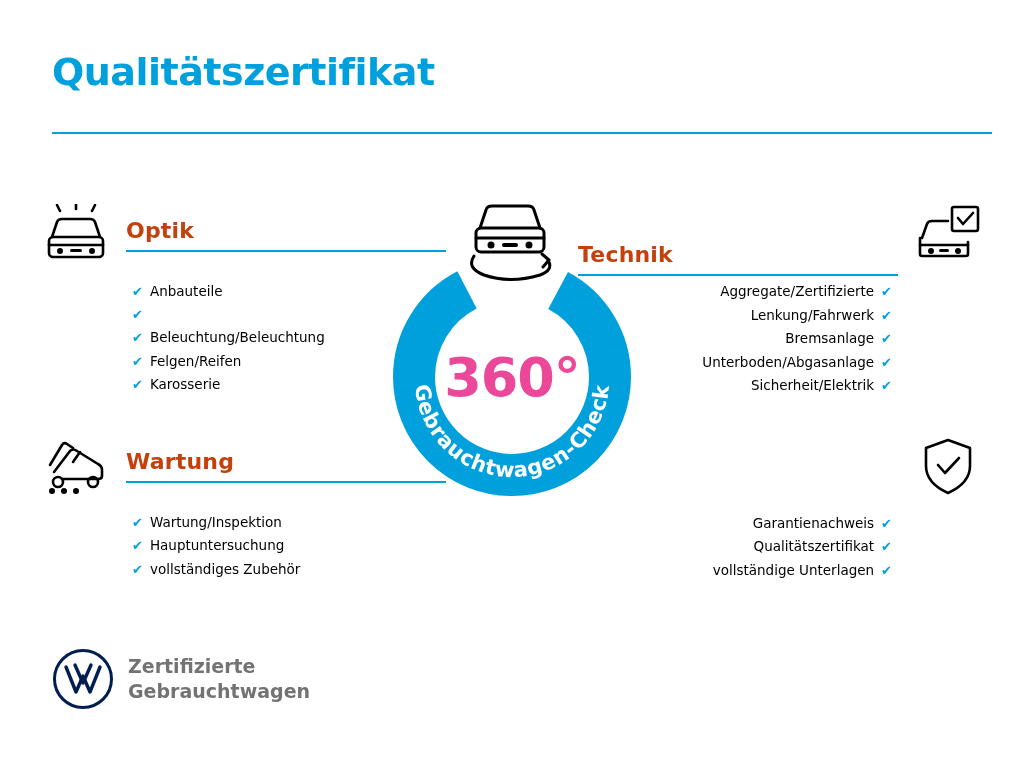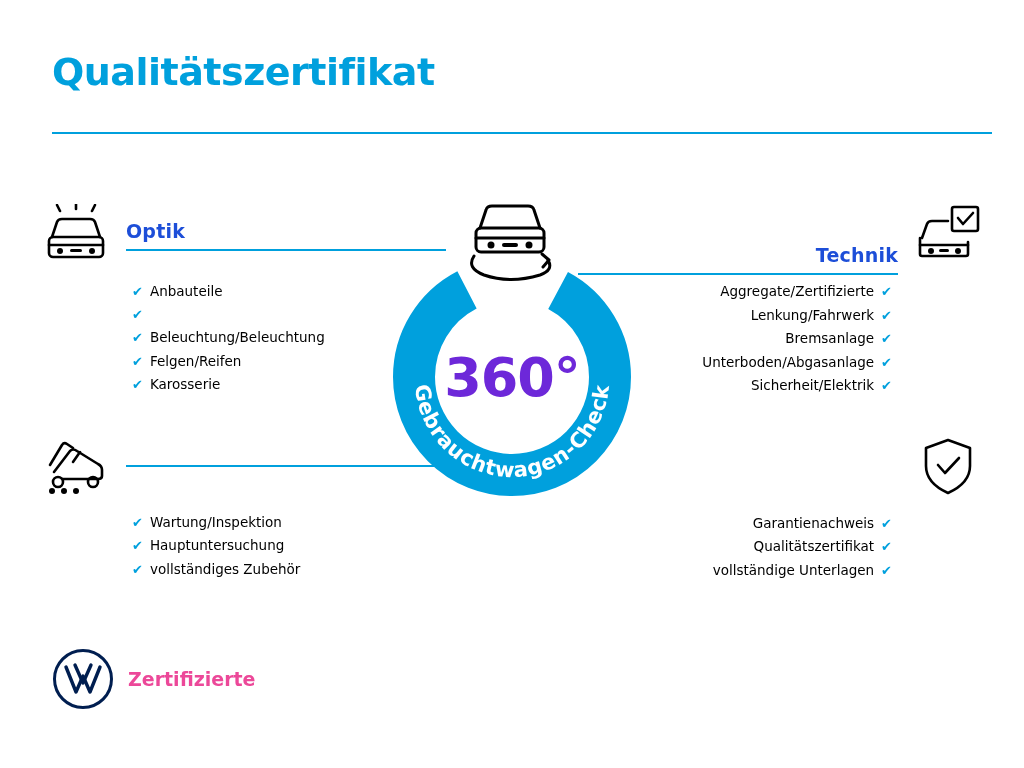--- a/index.html
+++ b/index.html
@@ -71,28 +71,27 @@
     flex: 0 0 72px;
     display: flex;
     align-items: center;
     justify-content: center;
   }
   .head-text {
     flex: 1 1 auto;
     padding: 0 14px;
   }
   .head-text .label {
-    font-size: 19px;
+    font-size: 22px;
     font-weight: bold;
-    color: #1d4ed8;
+    color: #c2410c;
     letter-spacing: 0.2px;
     padding-bottom: 7px;
   }
   .block-head.right .head-text .label {
-    text-align: right;
     margin-top: 48px;
   }
   .head-text .rule {
     height: 2px;
     background: #00a0dd;
     width: 100%;
   }
 
   .items {
     list-style: none;
@@ -153,21 +152,21 @@
     position: absolute;
     left: 15px;
     top: 56px;
     width: 250px;
     height: 250px;
     display: flex;
     align-items: center;
     justify-content: center;
     font-size: 54px;
     font-weight: bold;
-    color: #6d28d9;
+    color: #ec4899;
     letter-spacing: -1px;
   }
   .car-top {
     position: absolute;
     left: 78px;
     top: 0px;
     width: 120px;
     height: 92px;
   }
 
@@ -179,21 +178,21 @@
     display: flex;
     align-items: center;
   }
   .vw-mark {
     width: 62px;
     height: 62px;
     flex: 0 0 62px;
   }
   .vw-text {
     margin-left: 14px;
-    color: #ec4899;
+    color: #737373;
     font-size: 19px;
     font-weight: bold;
     line-height: 25px;
   }
 </style>
 </head>
 <body>
 
 <div class="page">
 
@@ -257,20 +256,21 @@
               <line x1="40" y1="17" x2="33" y2="27"></line>
             </g>
             <circle cx="18" cy="47" r="5" fill="none" stroke="#000" stroke-width="2.6"></circle>
             <circle cx="53" cy="47" r="5" fill="none" stroke="#000" stroke-width="2.6"></circle>
             <circle cx="12" cy="56" r="3" fill="#000"></circle>
             <circle cx="24" cy="56" r="3" fill="#000"></circle>
             <circle cx="36" cy="56" r="3" fill="#000"></circle>
           </svg>
         </div>
         <div class="head-text">
+          <div class="label">Wartung</div>
           <div class="rule"></div>
         </div>
       </div>
       <ul class="items">
         <li>
             <span class="check">✔</span>
             <span>Wartung/Inspektion</span>
           </li>
         <li>
             <span class="check">✔</span>
@@ -401,16 +401,17 @@
       <svg viewBox="0 0 62 62" width="62" height="62">
         <circle cx="31" cy="31" r="28.5" fill="none" stroke="#001e50" stroke-width="3"></circle>
         <g fill="none" stroke="#001e50" stroke-width="3.4" stroke-linejoin="round" stroke-linecap="round">
           <path d="M14 19 L24 44 L31 28 L38 44 L48 19"></path>
           <path d="M23 17 L31 35 L39 17"></path>
         </g>
       </svg>
     </div>
     <div class="vw-text">
       <div>Zertifizierte</div>
+      <div>Gebrauchtwagen</div>
     </div>
   </div>
 
 </div>
 
 </body></html>

